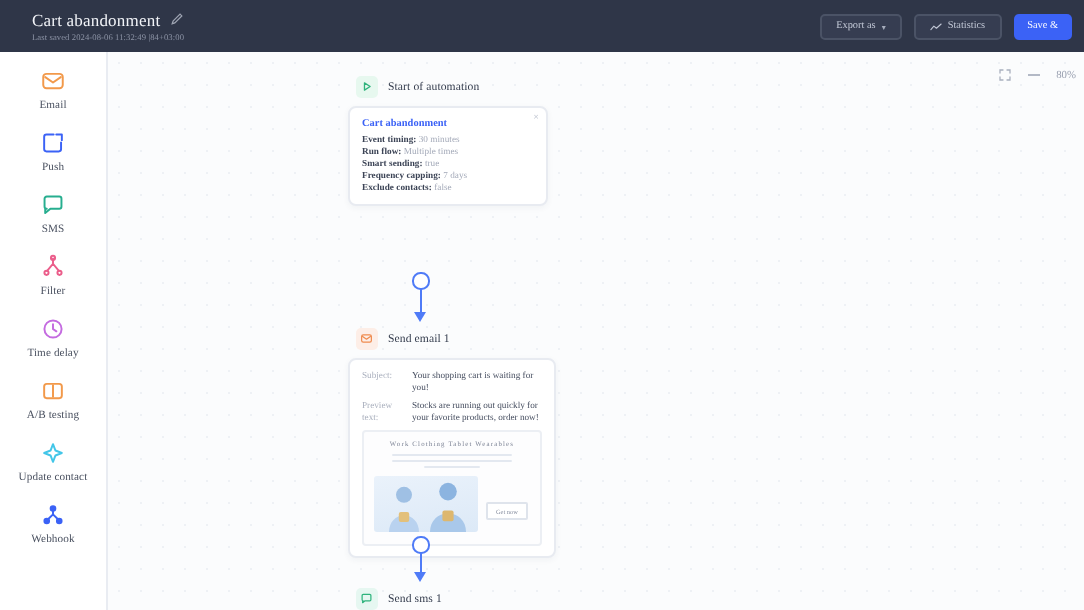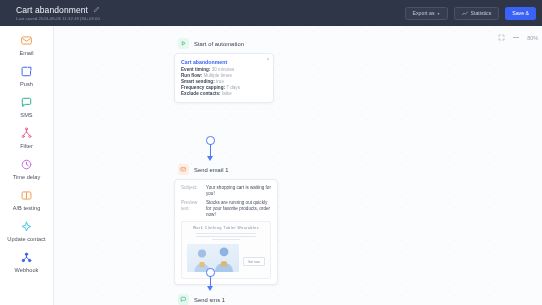--- a/index.html
+++ b/index.html
@@ -3,21 +3,21 @@
 <meta charset="utf-8">
 <style>
   * { box-sizing: border-box; margin: 0; padding: 0; }
   html, body {
     width: 542px; height: 305px;
     overflow: hidden;
     font-family: "Liberation Sans", sans-serif;
     background: #ffffff;
   }
 
-  .app { position: relative; width: 542px; height: 305px; }
+  .app { position: relative; width: 542px; height: 305px; font-family: Liberation Serif, serif; }
 
   
   .header {
     position: absolute; top: 0; left: 0;
     width: 542px; height: 26px;
     background: #2f3648;
     display: flex; align-items: center;
   }
   .hdr-left { padding-left: 16px; display: flex; flex-direction: column; justify-content: center; }
   .hdr-title-row { display: flex; align-items: center; gap: 5px; }

